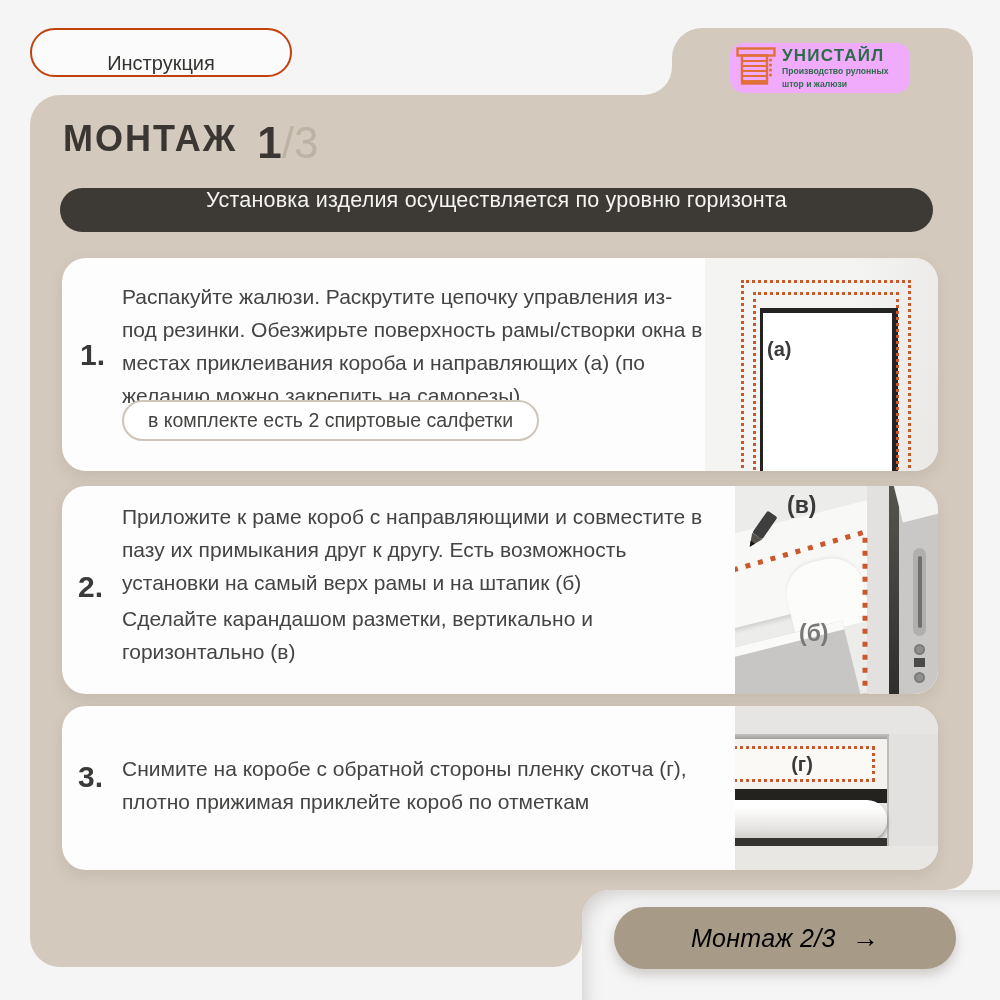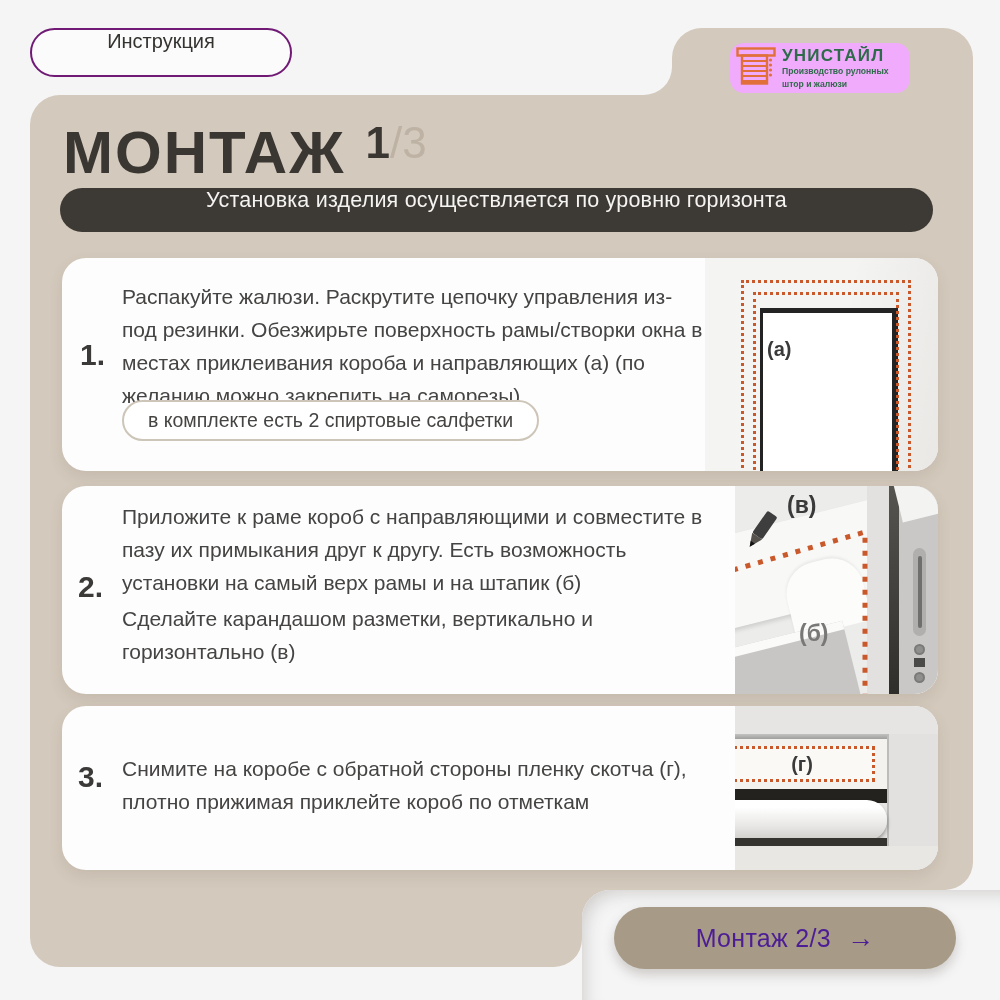--- a/index.html
+++ b/index.html
@@ -7,36 +7,36 @@
   .stage{
     position:relative;width:1000px;height:1000px;margin:0 auto;
     background:#f5f5f6;overflow:hidden;
     font-family:"Liberation Sans", sans-serif;
     color:#3d3a35;
   }
   .card-bg{position:absolute;left:0;top:0;width:1000px;height:1000px;}
   
   .badge{
     position:absolute;left:30px;top:28px;width:262px;height:49px;
-    background:#fbfbfc;border:2px solid #701a75;border-radius:26px;
-    display:flex;align-items:flex-start;justify-content:center;
+    background:#fbfbfc;border:2px solid #c2410c;border-radius:26px;
+    display:flex;align-items:flex-end;justify-content:center;
     font-size:20px;font-weight:500;color:#35332f;box-sizing:border-box;
   }
   
   .logo-box{
     position:absolute;left:730px;top:43px;width:180px;height:50px;
     background:#f0abfc;border-radius:14px;
     display:flex;align-items:center;gap:6px;padding:0 6px;box-sizing:border-box;
   }
   .logo-text{display:flex;flex-direction:column;line-height:1;}
   .logo-name{font-size:17px;font-weight:700;letter-spacing:1.2px;color:#2e6b4a;}
   .logo-tag{font-size:8.6px;font-weight:600;color:#2e6b4a;margin-top:2px;line-height:1.2;}
   
   .title-row{position:absolute;left:63px;top:118px;display:flex;align-items:flex-start;}
-  .title-main{font-size:60px;font-weight:700;letter-spacing:2px;color:#3a3733;}
+  .title-main{font-size:36px;font-weight:700;letter-spacing:2px;color:#3a3733;}
   .title-page{font-size:44px;font-weight:700;margin-left:20px;color:#3a3733;}
   .title-rest{font-weight:500;color:#bdb2a3;}
   
   .banner{
     position:absolute;left:60px;top:188px;width:873px;height:44px;
     background:#3d3a35;border-radius:22px;
     display:flex;justify-content:center;
     color:#f5f4f2;font-size:21.5px;font-weight:500;letter-spacing:.2px;
   }
   
@@ -128,22 +128,22 @@
   
   .cutout{
     position:absolute;left:582px;top:890px;width:418px;height:110px;
     background:#f5f5f6;border-top-left-radius:28px;
     box-shadow:inset 10px 10px 18px -8px rgba(70,60,45,.22);
   }
   .next-btn{
     position:absolute;left:614px;top:907px;width:342px;height:62px;
     background:#a79a87;border-radius:31px;
     display:flex;align-items:center;justify-content:center;gap:16px;
-    color:#4c1d95;font-size:25px;font-weight:500;letter-spacing:.3px;
-    box-shadow:0 6px 12px rgba(90,80,65,.25);cursor:pointer;
+    color:#000000;font-size:25px;font-weight:500;letter-spacing:.3px;
+    box-shadow:0 6px 12px rgba(90,80,65,.25);cursor:pointer;font-style:italic;
   }
   .next-btn .arrow{font-size:27px;line-height:1;}
 </style>
 </head>
 <body>
 
 <div class="stage">
 
   <svg class="card-bg" viewBox="0 0 1000 1000" aria-hidden="true">
     <path fill="#d3c9bc" d="M 60,95

